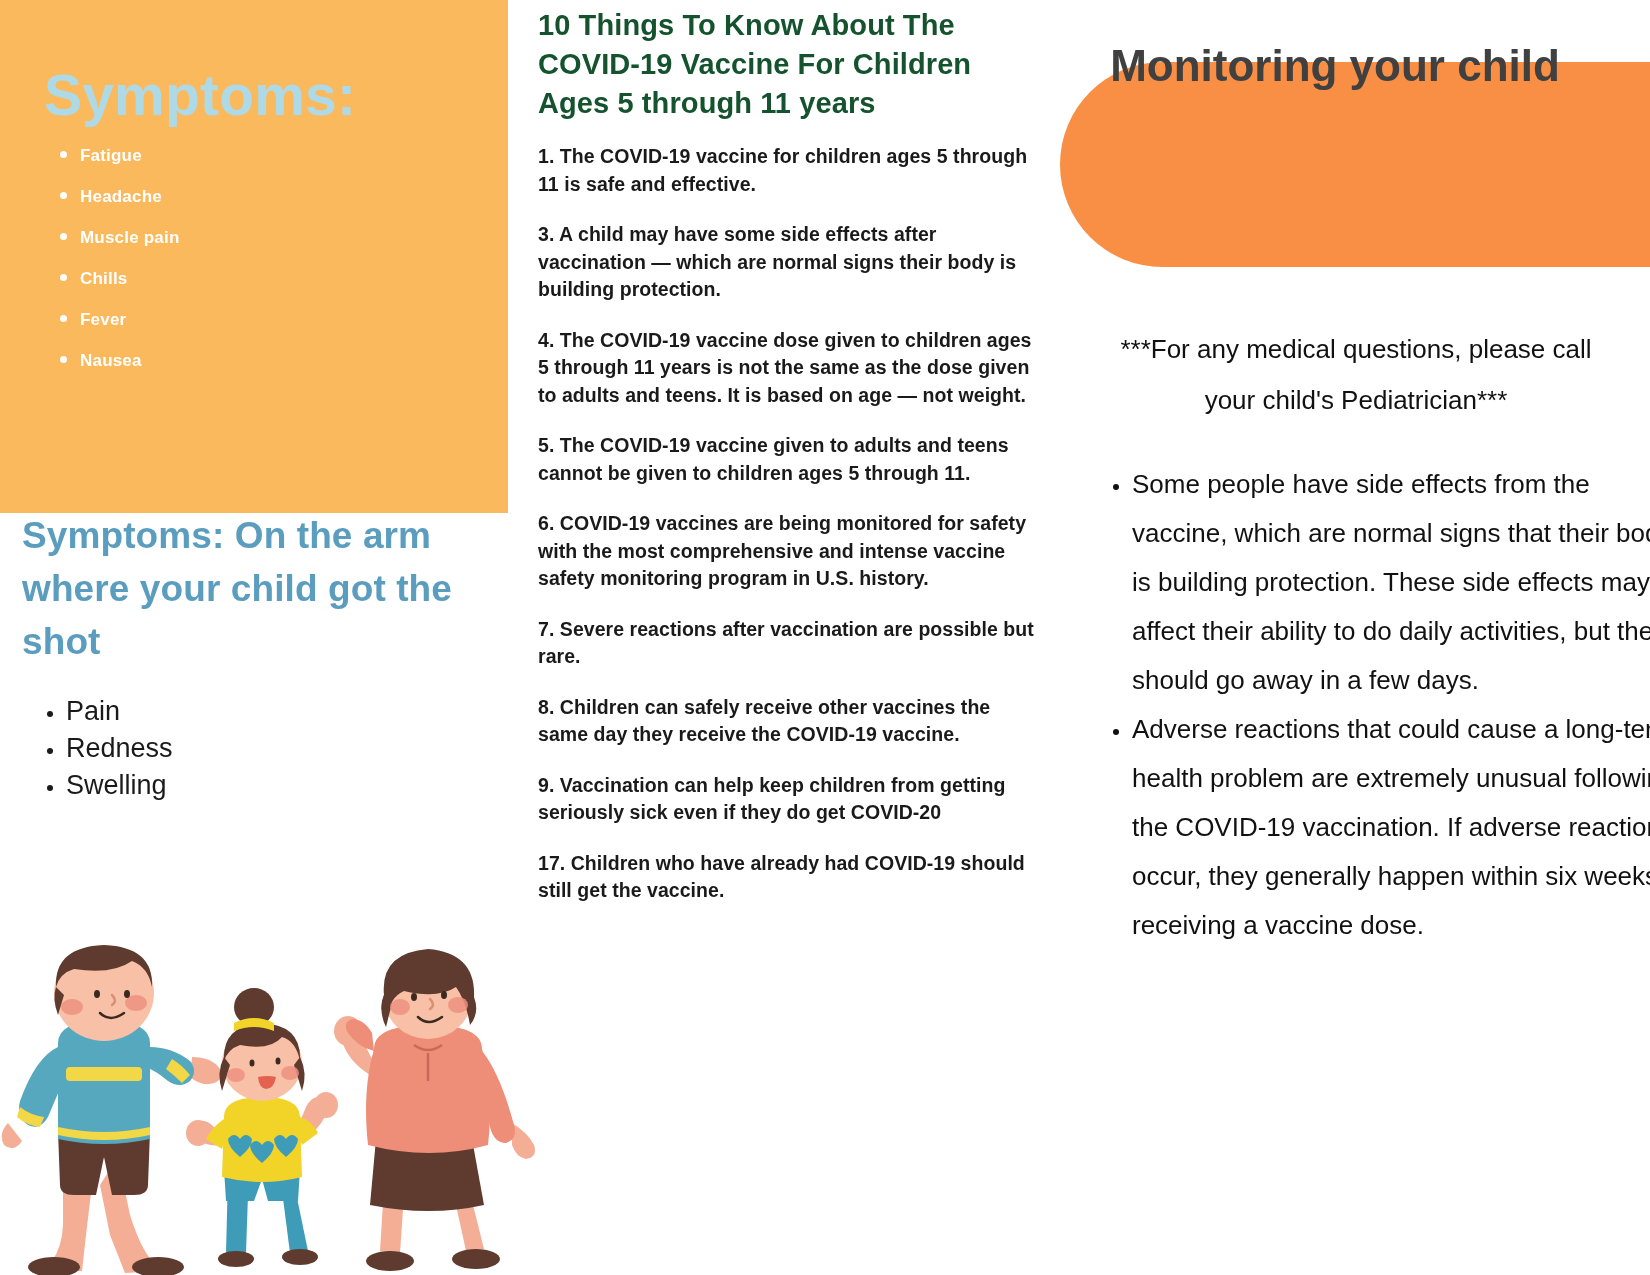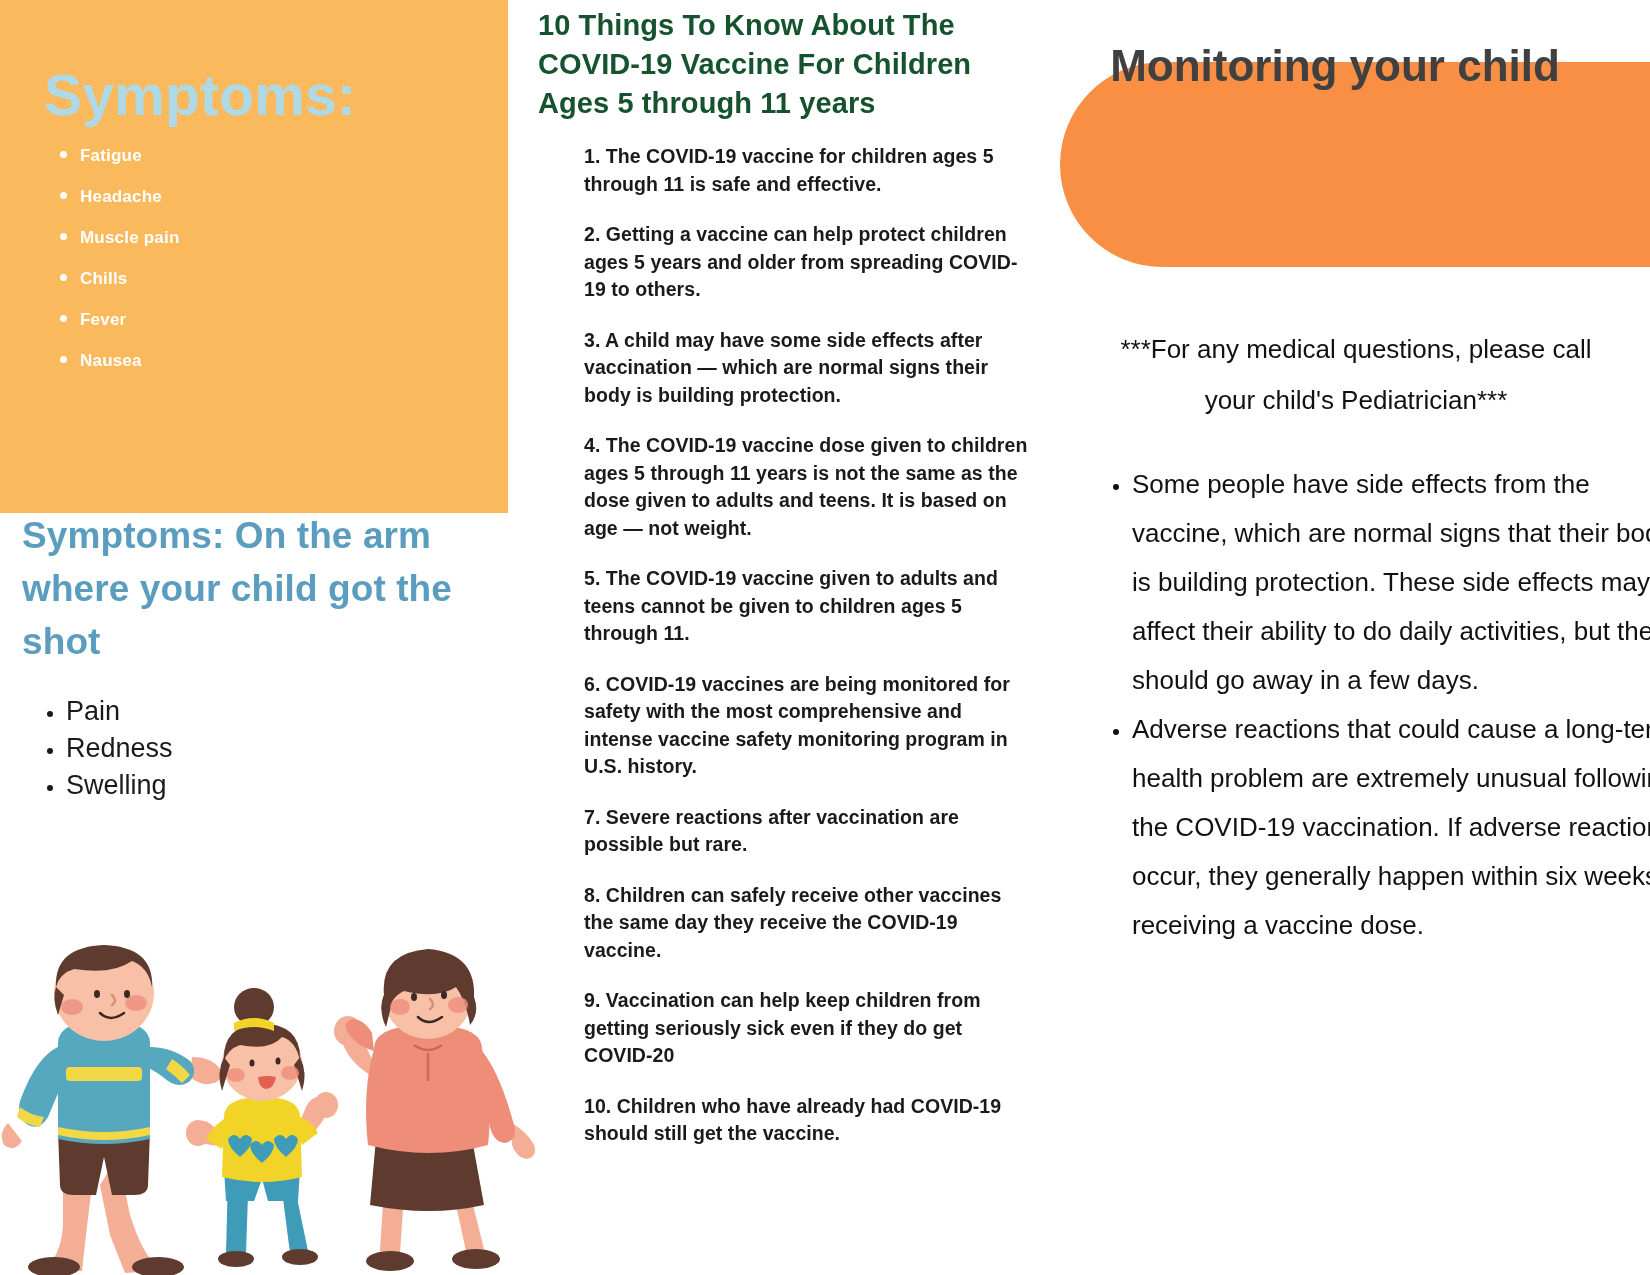--- a/index.html
+++ b/index.html
@@ -127,21 +127,20 @@
     list-style: none;
     width: 496px;
   }
   .mid-items li {
     font-size: 19.5px;
     font-weight: bold;
     color: #1a1a1a;
     line-height: 27.5px;
     margin-bottom: 23px;
     letter-spacing: 0.05px;
-    margin-left: 46px;
   }
 
   
   .right-col {
     position: absolute;
     left: 1050px;
     top: 0;
     width: 600px;
     height: 1275px;
   }
@@ -347,29 +346,28 @@
         <path d="M418 122 Q428 132 442 122" stroke="#3A2A22" stroke-width="2.5" fill="none" stroke-linecap="round"></path>
       </g>
     </svg>
   </div>
 
   <div class="mid-col">
     <h1 class="mid-title">10 Things To Know About The COVID-19 Vaccine For Children Ages 5 through 11 years</h1>
 
     <ul class="mid-items">
       <li>1. The COVID-19 vaccine for children ages 5 through 11 is safe and effective.</li>
-      <li>2. Getting a vaccine can help protect children ages 5 years and older from spreading COVID-19 to others.</li>
       <li>3. A child may have some side effects after vaccination — which are normal signs their body is building protection.</li>
       <li>4. The COVID-19 vaccine dose given to children ages 5 through 11 years is not the same as the dose given to adults and teens. It is based on age — not weight.</li>
       <li>5. The COVID-19 vaccine given to adults and teens cannot be given to children ages 5 through 11.</li>
       <li>6. COVID-19 vaccines are being monitored for safety with the most comprehensive and intense vaccine safety monitoring program in U.S. history.</li>
       <li>7. Severe reactions after vaccination are possible but rare.</li>
       <li>8. Children can safely receive other vaccines the same day they receive the COVID-19 vaccine.</li>
       <li>9. Vaccination can help keep children from getting seriously sick even if they do get COVID-20</li>
-      <li>10. Children who have already had COVID-19 should still get the vaccine.</li>
+      <li>17. Children who have already had COVID-19 should still get the vaccine.</li>
     </ul>
   </div>
 
   <div class="right-col">
     <div class="monitor-banner"></div>
     <div class="monitor-banner-text">Monitoring your child</div>
 
     <div class="pediatrician-note">***For any medical questions, please call your child's Pediatrician***</div>
 
     <ul class="monitor-list">

